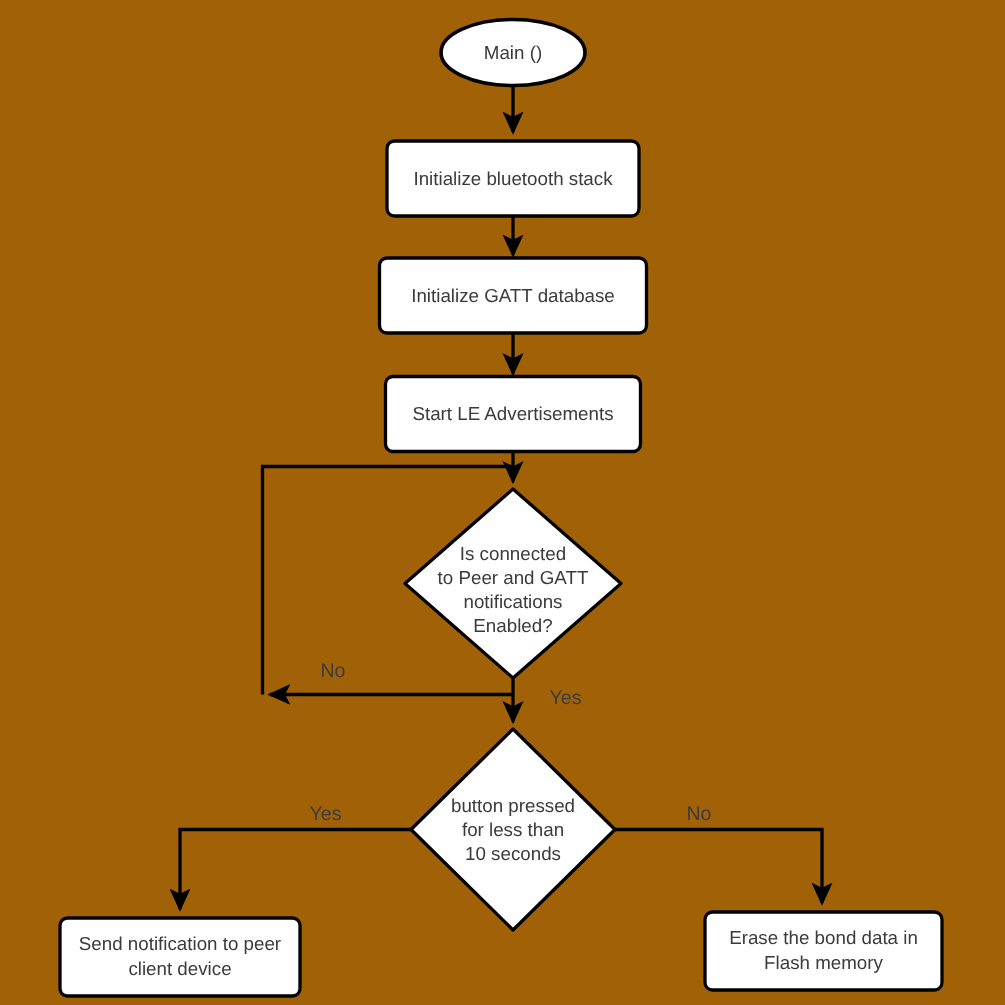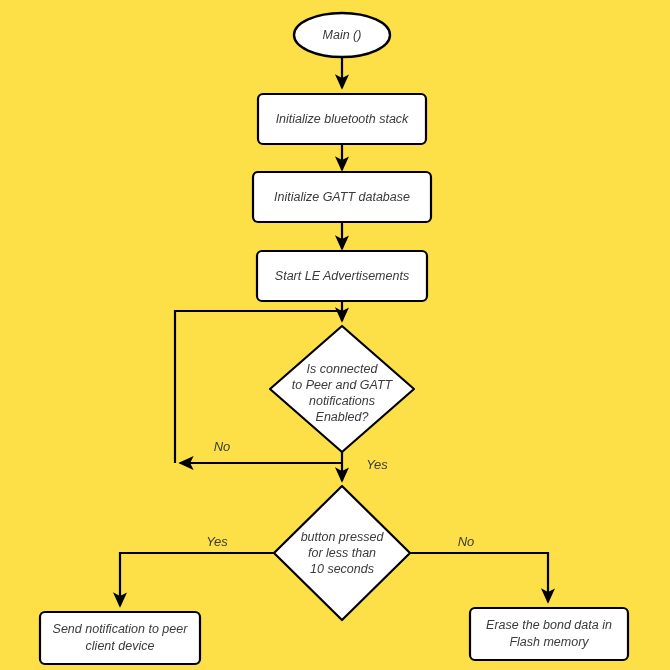--- a/index.html
+++ b/index.html
@@ -10,22 +10,21 @@
   body {
     width: 670px;
     height: 670px;
     font-family: "Liberation Sans", sans-serif;
     overflow: hidden;
   }
   #flowchart-root {
     position: relative;
     width: 670px;
     height: 670px;
-    background: #fde047;
-    font-style: italic;
+    background: #a16207;
   }
   svg#flow-svg {
     display: block;
     width: 670px;
     height: 670px;
   }
   .node-shape {
     fill: #ffffff;
     stroke: #000000;
     stroke-width: 2.2;

